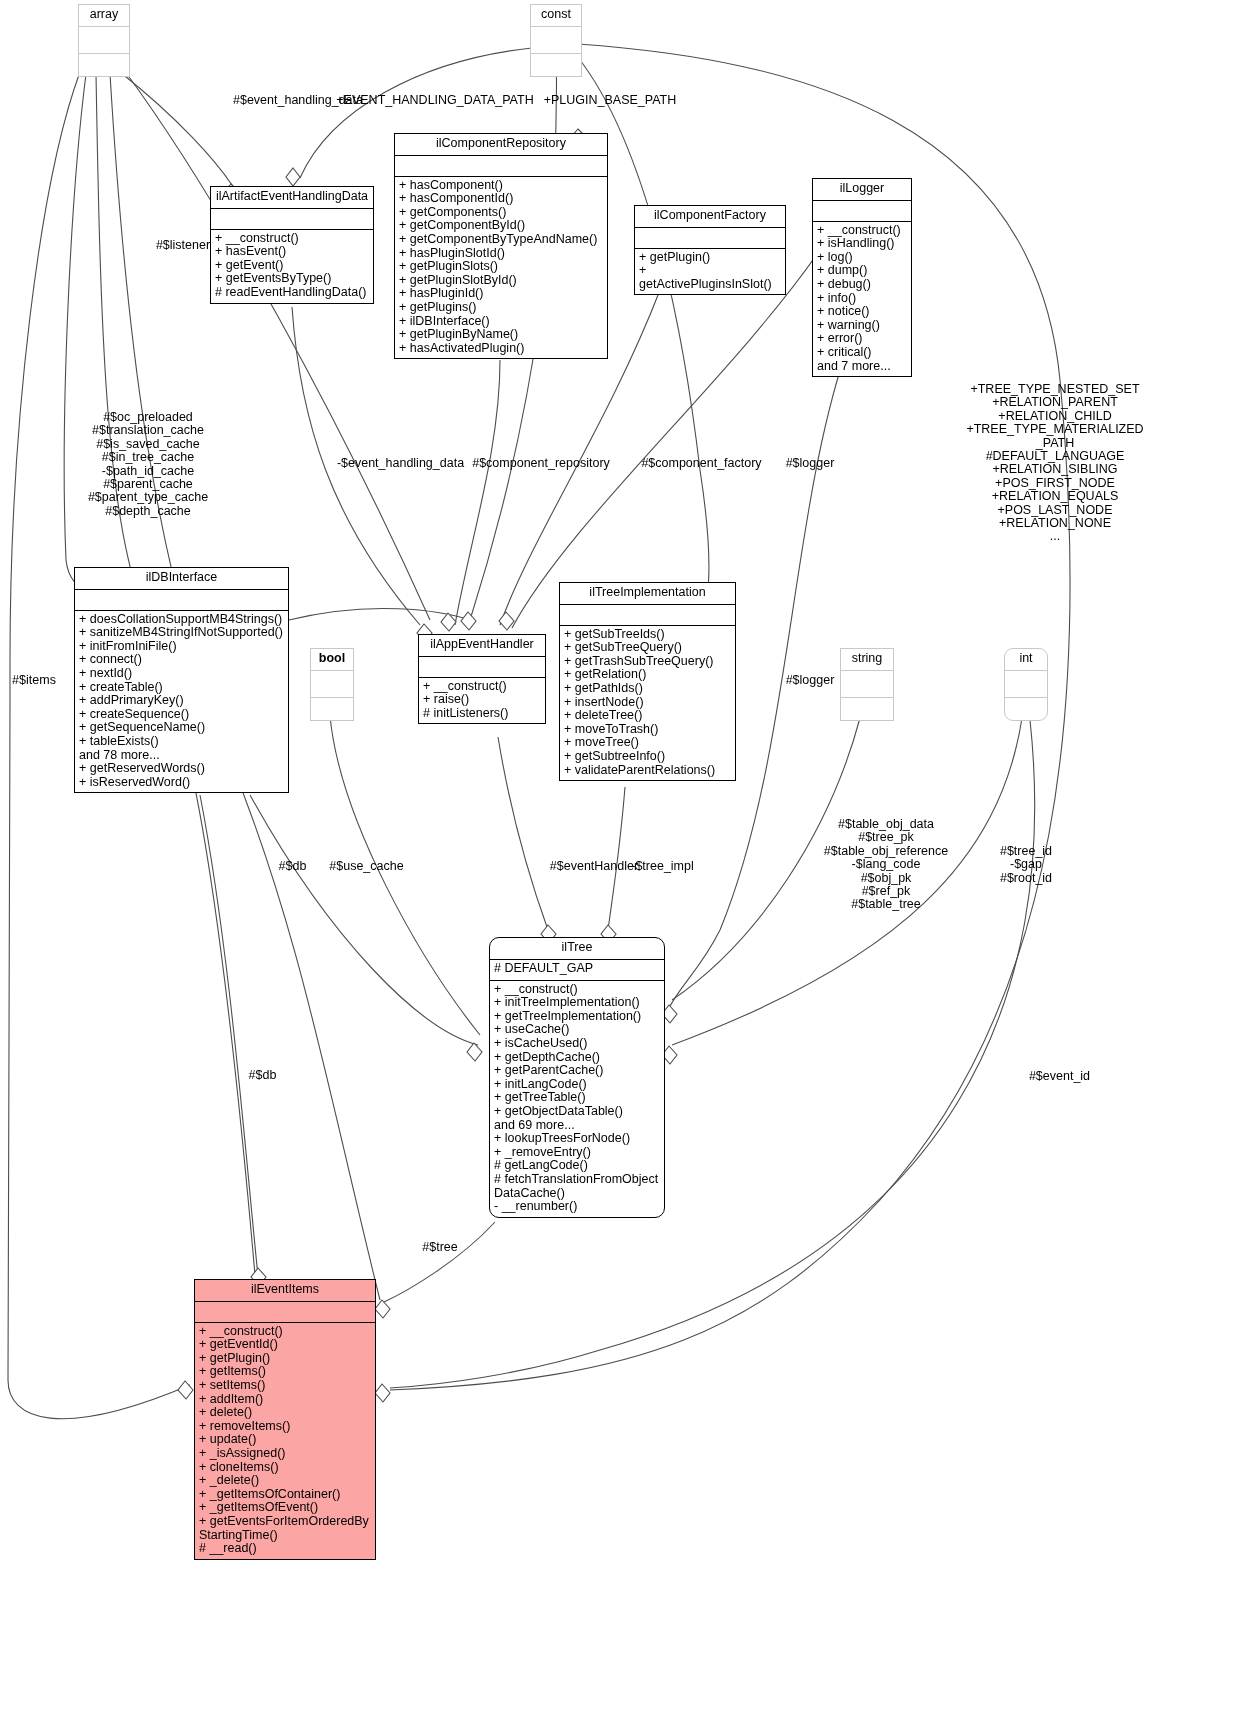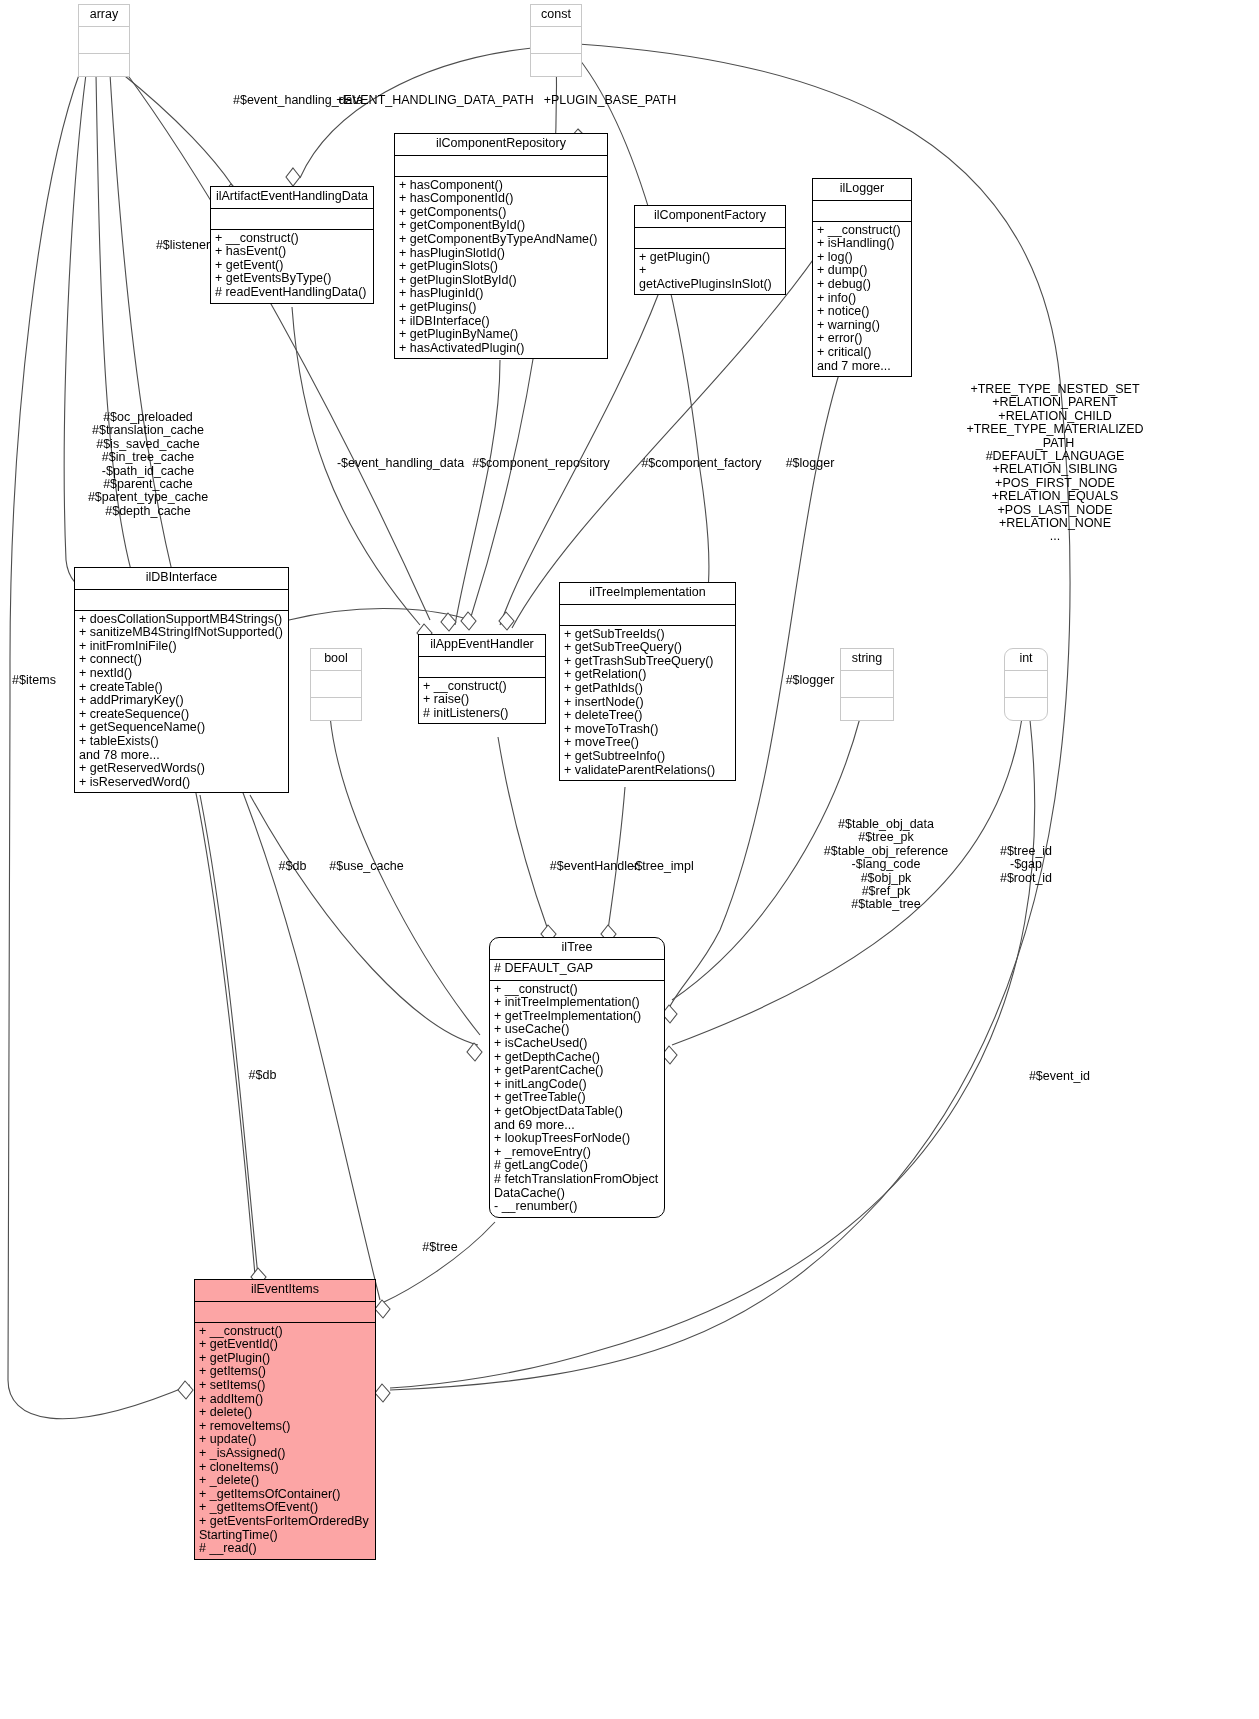--- a/index.html
+++ b/index.html
@@ -200,21 +200,21 @@
       <div>+ addPrimaryKey()</div>
       <div>+ createSequence()</div>
       <div>+ getSequenceName()</div>
       <div>+ tableExists()</div>
       <div>and 78 more...</div>
       <div>+ getReservedWords()</div>
       <div>+ isReservedWord()</div>
     </div>
 </div>
 
-<div class="uml-class faint" style="left:310px;top:648px;width:52px;">
+<div class="uml-class faint" style="left:310px;top:648px;width:44px;font-weight:bold;">
   <div class="cls-title">bool</div>
   <div class="cls-attrs"></div>
   <div class="cls-ops">
       <div class="empty-row"></div>
     </div>
 </div>
 
 <div class="uml-class faint" style="left:840px;top:648px;width:54px;">
   <div class="cls-title">string</div>
   <div class="cls-attrs"></div>

